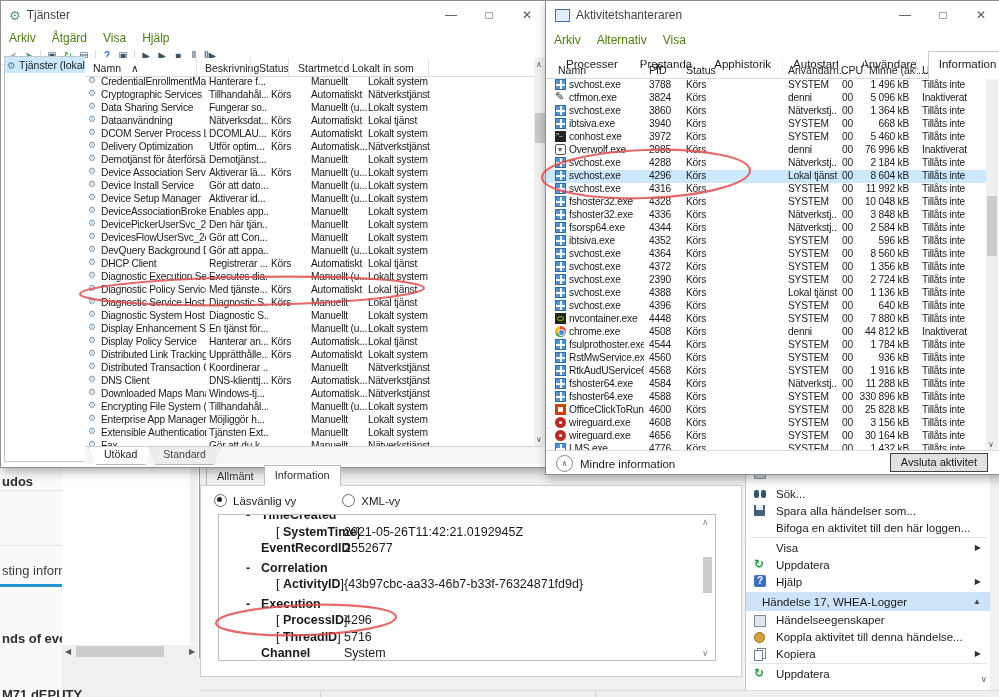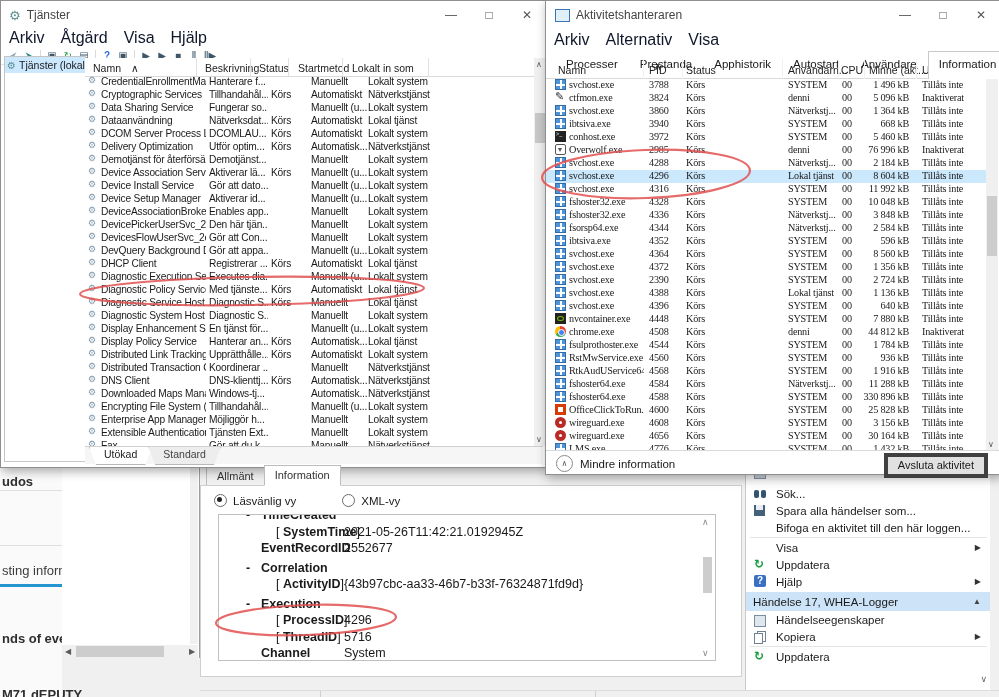--- a/index.html
+++ b/index.html
@@ -47,21 +47,21 @@
   .evsb .dn{position:absolute;bottom:2px;left:2px;color:#8a8a8a;font-size:9px;}
 
   
   .actions{left:745px;top:440px;width:245px;height:250px;background:#fff;border-left:1px solid #c9c9c9;overflow:hidden;}
   .act-item{position:relative;height:17px;display:flex;align-items:center;padding-left:7px;cursor:default;}
   .act-item.partial{height:20px;align-items:flex-start;padding-top:3px;}
   .act-ico{width:14px;height:13px;margin-right:9px;position:relative;flex:none;}
   .act-lab{font-size:11.5px;white-space:nowrap;}
   .act-arrow{position:absolute;right:10px;font-size:8px;color:#333;}
   .act-sep{height:1px;background:#e4e4e4;margin:1px 4px;}
-  .act-header{height:19px;margin-top:2px;background:#cce3f8;display:flex;align-items:center;padding-left:7px;font-size:11.5px;position:relative;}
+  .act-header{height:19px;margin-top:2px;background:#cce3f8;display:flex;align-items:center;padding-left:16px;font-size:11.5px;position:relative;}
   .act-header .coll{position:absolute;right:10px;font-size:8px;color:#444;}
   .act-chev{position:absolute;right:4px;bottom:6px;font-size:9px;color:#666;}
   .ai-binoculars::before{content:"";position:absolute;left:1px;top:3px;width:5px;height:8px;background:#33536e;border-radius:2px;box-shadow:7px 0 #33536e;}
   .ai-save::before{content:"";position:absolute;left:1px;top:1px;width:11px;height:11px;background:#44617c;}
   .ai-save::after{content:"";position:absolute;left:3px;top:1px;width:7px;height:5px;background:#e8eef4;}
   .ai-refresh::before{content:"↻";position:absolute;left:1px;top:-1px;color:#199b3e;font-weight:bold;font-size:12px;}
   .ai-help::before{content:"?";position:absolute;left:1px;top:0;width:12px;height:12px;background:#3a6fc4;color:#fff;font-weight:bold;font-size:10px;text-align:center;line-height:12px;border-radius:2px;}
   .ai-properties::before{content:"";position:absolute;left:1px;top:2px;width:10px;height:10px;background:#dfe7ee;border:1px solid #7a8da0;}
   .ai-attach::before{content:"";position:absolute;left:1px;top:2px;width:9px;height:9px;border-radius:50%;background:#d8a23a;border:1px solid #8a6a1f;}
   .ai-copy::before{content:"";position:absolute;left:1px;top:3px;width:7px;height:9px;background:#fff;border:1px solid #6f8193;box-shadow:3px -2px 0 -1px #fff,3px -2px 0 0 #6f8193;}
@@ -71,21 +71,21 @@
   .statusbar{left:200px;top:690px;width:799px;height:7px;background:#f0f0f0;border-top:1px solid #dcdcdc;}
   .statusbar .sep{position:absolute;top:0;width:1px;height:7px;background:#d0d0d0;}
   .rightstrip{left:990px;top:440px;width:9px;height:250px;background:#f0f0f0;}
 
   
   .win{background:#fff;border:1px solid #8f8f8f;box-shadow:2px 3px 10px rgba(0,0,0,.35);}
   .titlebar{position:absolute;left:0;top:0;right:0;height:28px;background:#fff;display:flex;align-items:center;}
   .tb-title{font-size:12px;color:#444;margin-left:6px;}
   .winbtns{position:absolute;right:0;top:0;height:28px;display:flex;}
   .winbtn{width:38px;height:28px;display:flex;align-items:center;justify-content:center;color:#555;font-size:12px;}
-  .menubar{position:absolute;left:0;right:0;display:flex;background:#fff;font-size:16px;color:#0f172a;align-items:center;}
+  .menubar{position:absolute;left:0;right:0;display:flex;background:#fff;font-size:12px;color:#4d7c0f;align-items:center;}
   .menubar span{padding:2px 8px;}
 
   
   .services{left:0;top:0;width:545px;height:466px;}
   .svc-gear{color:#5c8f8f;font-size:13px;margin-left:8px;}
   .svc-menubar{top:28px;height:18px;}
   .toolbar{position:absolute;left:0;top:46px;right:0;height:17px;border-bottom:1px solid #e4e4e4;display:flex;align-items:center;padding-left:4px;}
   .tbi{width:16px;text-align:center;font-size:10px;color:#3e5668;flex:none;}
   .tbi.green{color:#1f9d3a;} .tbi.blue{color:#2f6fd6;font-weight:bold;} .tbi.grey{color:#9aa7b0;} .tbi.teal{color:#2d8a7d;}
   .tbsep{width:1px;height:12px;background:#d9d9d9;margin:0 3px;flex:none;}
@@ -114,21 +114,21 @@
   
   .taskmgr{left:545px;top:0;width:454px;height:473px;}
   .tm-appicon{width:13px;height:11px;border:1px solid #3a76b5;background:#dff0fb;margin-left:9px;flex:none;}
   .tm-menubar{top:30px;height:18px;}
   .tm-tabs{position:absolute;left:0;top:50px;right:0;height:27px;border-bottom:1px solid #d9d9d9;display:flex;padding-left:9px;background:#fff;}
   .tm-tab{padding:6px 10px 0 10px;font-size:11.5px;color:#1a1a1a;border:1px solid transparent;border-bottom:none;height:21px;}
   .tm-tab.active{border-color:#c9c9c9;background:#fff;position:relative;z-index:2;margin-bottom:-1px;}
   .tm-headrow{position:absolute;left:0;top:-20px;width:440px;height:20px;border-bottom:1px solid #d9d9d9;}
   .tm-headrow span{position:absolute;bottom:3px;font-size:10.5px;color:#222;white-space:nowrap;}
   .tm-caret{position:absolute;top:1px;left:108px;font-size:8px;color:#666;}
-  .tm-rows{position:absolute;left:0;top:78px;width:440px;height:372px;overflow:hidden;background:#fff;font-family:Liberation Serif, serif;}
+  .tm-rows{position:absolute;left:0;top:78px;width:440px;height:372px;overflow:hidden;background:#fff;}
   .tm-colsep{position:absolute;top:58px;width:1px;height:392px;background:#f0f0f0;}
   .tm-row{position:relative;height:13px;}
   .tm-row.selected{background:#cbe8fc;}
   .tm-row span{position:absolute;top:0;font-size:10.2px;letter-spacing:-0.2px;white-space:nowrap;overflow:hidden;}
   .tc-name{left:23px;width:75px;} .tc-pid{left:103px;width:32px;} .tc-st{left:140px;width:90px;}
   .tc-user{left:242px;width:49px;} .tc-cpu{left:296px;width:20px;} .tc-mem{left:305px;width:58px;text-align:right;} .tc-uac{left:376px;width:62px;}
   .pic{position:absolute;left:9px;top:1px;width:11px;height:11px;}
   .i-win{background:#4f93d8;background-image:linear-gradient(to right,transparent 4px,#fff 4px,#fff 6px,transparent 6px),linear-gradient(to bottom,transparent 4px,#fff 4px,#fff 6px,transparent 6px);border:1px solid #2f6ca8;box-sizing:border-box;}
   .i-pen::before{content:"✎";position:absolute;top:-2px;left:0;font-size:11px;color:#333;}
   .i-console{background:#222;} .i-console::before{content:">_";position:absolute;left:1px;top:0;color:#fff;font-size:6px;}
@@ -139,21 +139,21 @@
   .i-chrome::after{content:"";position:absolute;left:3px;top:3px;width:5px;height:5px;background:#4285f4;border-radius:50%;border:1px solid #fff;box-sizing:content-box;}
   .i-office{background:#d83b01;} .i-office::before{content:"";position:absolute;left:3px;top:3px;width:5px;height:5px;background:#fff;}
   .i-wireguard{background:#bb2b25;border-radius:50%;} .i-wireguard::before{content:"";position:absolute;left:4px;top:4px;width:3px;height:3px;background:#fff;border-radius:50%;}
   .tm-vsb{position:absolute;right:2px;top:58px;width:12px;height:392px;background:#f0f0f0;}
   .tm-vsb .a{position:absolute;left:2px;color:#5a5a5a;font-size:8px;}
   .tm-vsb .th{position:absolute;left:1px;top:137px;width:10px;height:60px;background:#cdcdcd;}
   .tm-foot{position:absolute;left:0;right:0;bottom:0;height:23px;border-top:1px solid #d9d9d9;background:#fff;}
   .tm-less{position:absolute;left:10px;top:4px;display:flex;align-items:center;}
   .chev-circle{width:15px;height:15px;border:1px solid #8a8a8a;border-radius:50%;display:inline-flex;align-items:center;justify-content:center;font-size:8px;color:#555;}
   .tm-less span.lbl{margin-left:7px;font-size:11.5px;}
-  .endtask{position:absolute;right:12px;top:2px;padding:2px 10px 3px;background:#e1e1e1;border:4px solid #404040;font-size:11px;}
+  .endtask{position:absolute;right:12px;top:2px;padding:2px 10px 3px;background:#e1e1e1;border:1px solid #404040;font-size:11px;}
 
   .annot{position:absolute;left:0;top:0;width:999px;height:697px;pointer-events:none;z-index:60;}
 </style>
 </head>
 <body>
 
 <div class="stage">
 
   <div class="abs bgleft" style="left:0;top:430px;">
     <div class="frag b" style="top:44px;">udos</div>
@@ -266,20 +266,24 @@
         <span class="act-ico ai-help"></span>
         <span class="act-lab">Hjälp</span>
         <span class="act-arrow">▶</span>
       </div>
       <div class="act-header">Händelse 17, WHEA-Logger<span class="coll">▲</span></div>
       <div class="act-item">
         <span class="act-ico ai-properties"></span>
         <span class="act-lab">Händelseegenskaper</span>
       </div>
       <div class="act-item">
+        <span class="act-ico ai-attach"></span>
+        <span class="act-lab">Koppla aktivitet till denna händelse...</span>
+      </div>
+      <div class="act-item">
         <span class="act-ico ai-copy"></span>
         <span class="act-lab">Kopiera</span>
         <span class="act-arrow">▶</span>
       </div>
       <div class="act-sep"></div>
       <div class="act-item">
         <span class="act-ico ai-refresh"></span>
         <span class="act-lab">Uppdatera</span>
       </div>
       <span class="act-chev">∨</span>

